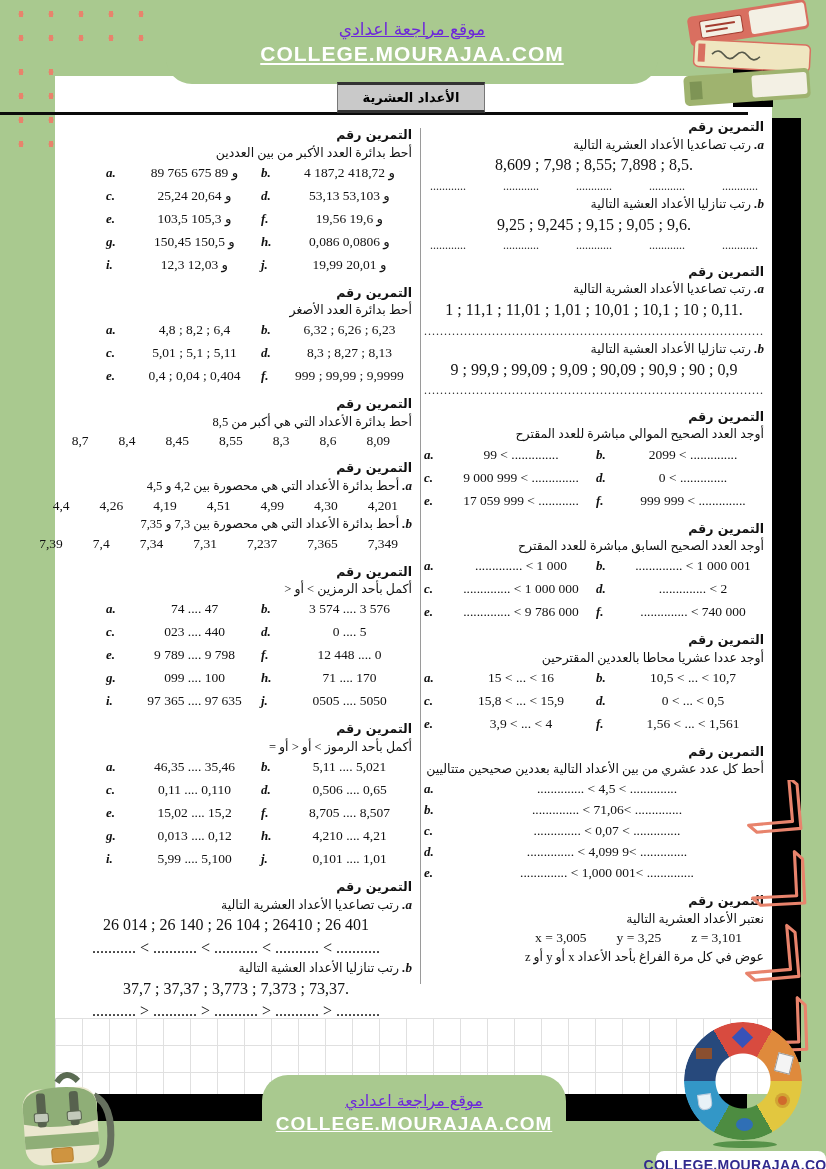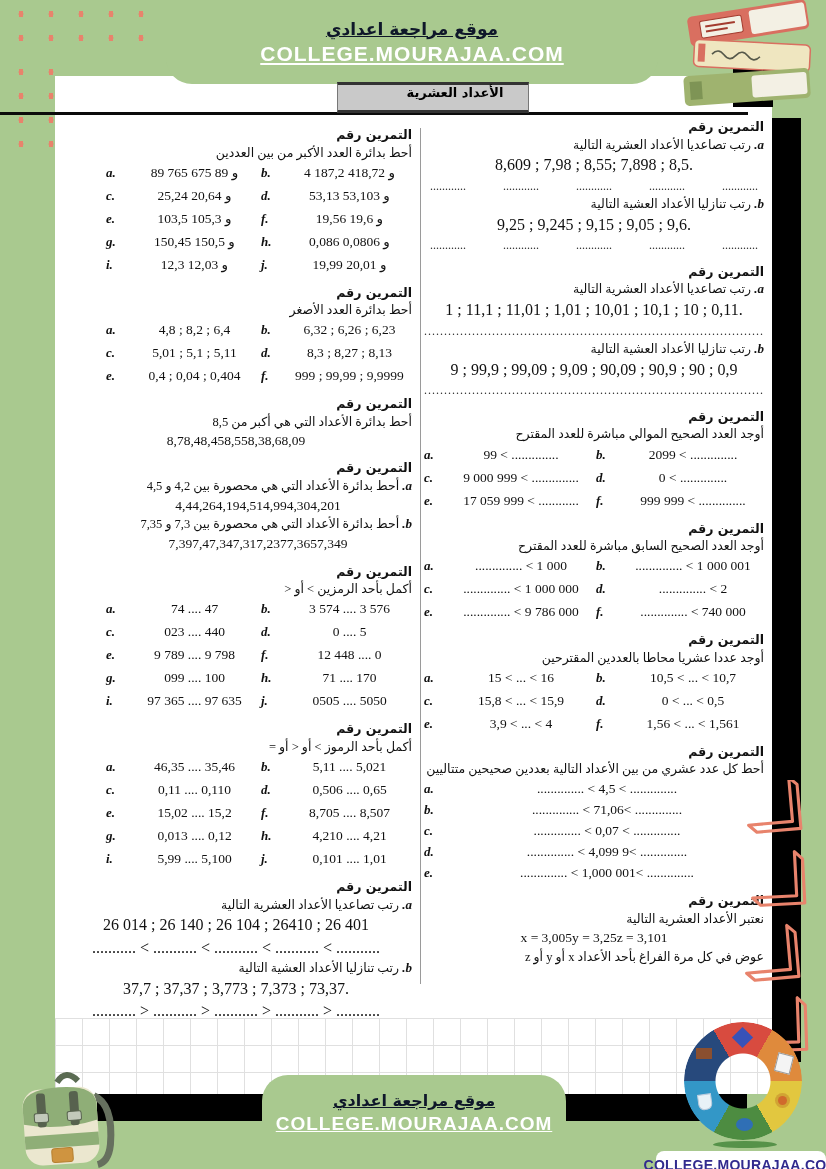--- a/index.html
+++ b/index.html
@@ -25,34 +25,34 @@
   .topline{left:0;top:112px;width:748px;height:3px;background:#0b0b0b;}
   .shadow-right{left:772px;top:118px;width:29px;height:944px;background:#000;}
   .shadow-bottom{left:97px;top:1094px;width:650px;height:27px;background:#000;}
   .books-shadow{left:733px;top:55px;width:40px;height:52px;background:#000;}
   .divider{left:420px;top:128px;width:1px;height:856px;background:#9a9a9a;}
 
   
   .header-tab{left:166px;top:0;width:492px;height:84px;background:#a9c98f;
     border-radius:0 0 26px 26px;display:flex;flex-direction:column;align-items:center;
     justify-content:center;gap:3px;}
-  .tab-ar{font-family:"DejaVu Sans",sans-serif;font-weight:bold;font-size:17px;
-    color:#0f172a;text-decoration:underline;}
+  .tab-ar{font-family:"DejaVu Sans",sans-serif;font-weight:normal;font-size:17px;
+    color:#6d28d9;text-decoration:underline;}
   .tab-url{font-family:"Liberation Sans","DejaVu Sans",sans-serif;font-weight:bold;
     font-size:21px;color:#fff;text-decoration:underline;letter-spacing:1px;}
   .footer-tab{left:262px;top:1075px;width:304px;height:94px;background:#a9c98f;
     border-radius:26px 26px 0 0;display:flex;flex-direction:column;align-items:center;
     padding-top:16px;box-sizing:border-box;gap:3px;}
   .footer-tab .tab-ar{font-size:16px;}
   .footer-tab .tab-url{font-size:19px;}
 
   
   .title-box{left:337px;top:82px;width:146px;height:25px;background:#c9c9c9;
     border-top:3px solid #333;border-bottom:3px solid #333;border-left:1px solid #777;
-    border-right:1px solid #777;display:flex;justify-content:center;padding-left:44px;}
+    border-right:1px solid #777;display:flex;align-items:center;justify-content:center;}
   .title-box span{font-family:"DejaVu Sans",sans-serif;font-weight:bold;font-size:13px;color:#000;}
 
   
   .col{position:absolute;}
   .col-right{left:424px;top:118px;width:340px;}
   .col-left{left:60px;top:126px;width:352px;}
   .ex{margin-bottom:9px;}
   .ex-title{font-family:"DejaVu Sans",sans-serif;font-weight:bold;font-size:12.5px;
     text-align:right;direction:rtl;line-height:1.4;}
   .instr{direction:rtl;text-align:right;font-size:12.5px;line-height:1.45;}
@@ -61,22 +61,22 @@
   .dots-row{display:flex;justify-content:space-between;padding:0 6px;font-size:12px;
     color:#333;line-height:1.5;direction:ltr;}
   .dotline{white-space:nowrap;overflow:hidden;font-size:12px;color:#333;line-height:1.5;
     direction:ltr;letter-spacing:1px;}
   .grid2{display:grid;grid-template-columns:1fr 1fr;column-gap:4px;row-gap:2px;direction:ltr;}
   .indent{padding-left:46px;}
   .gitem,.srow{display:flex;align-items:baseline;line-height:21px;}
   .lt{flex:none;width:26px;text-align:left;font-family:"Liberation Serif",serif;
     font-style:italic;font-weight:bold;font-size:13px;}
   .gv{flex:1;text-align:center;font-size:13.5px;white-space:nowrap;direction:ltr;}
-  .spread{display:flex;justify-content:center;direction:ltr;font-size:13.5px;
-    line-height:1.45;padding:0 22px;}
+  .spread{display:flex;justify-content:flex-end;direction:ltr;font-size:13.5px;
+    line-height:1.45;padding:0 22px;gap:30px;}
   .spread2{padding:0 14px 0 58px;}
 
   
   .chevrons{left:745px;top:780px;width:81px;height:292px;}
 
   
   .logo{left:656px;top:1022px;width:170px;height:147px;}
   .ring{position:absolute;left:28px;top:0;width:118px;height:118px;border-radius:50%;
     background:conic-gradient(from -30deg,#d84b3f 0 16.6%,#df8a3c 16.6% 33.3%,#e2c73f 33.3% 50%,
       #4d8c41 50% 66.6%,#3397c7 66.6% 83.3%,#27497c 83.3% 100%);

